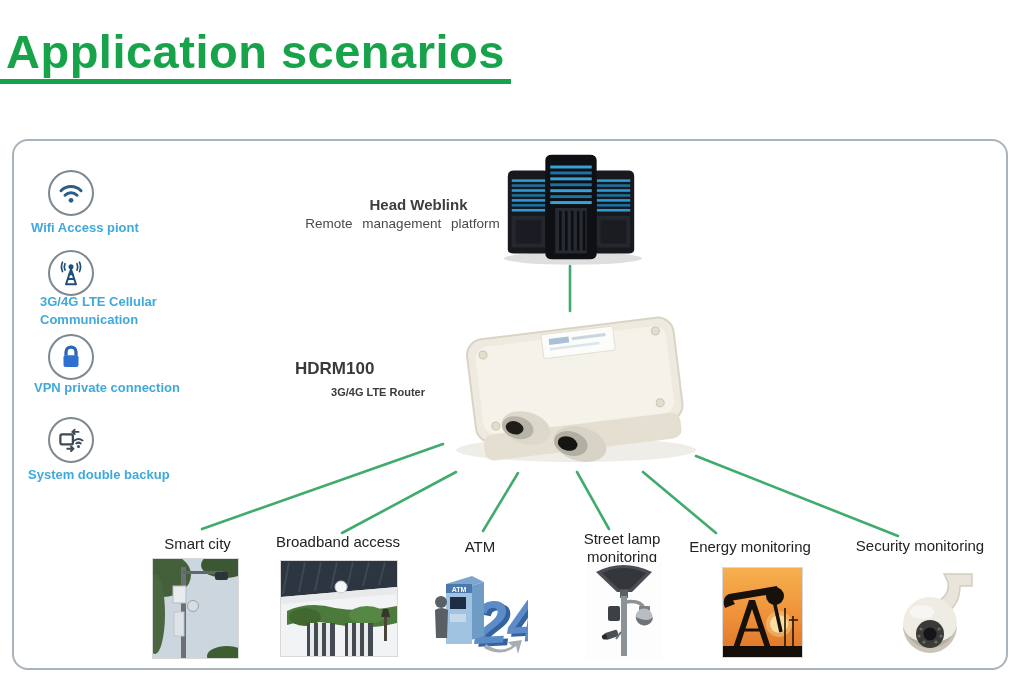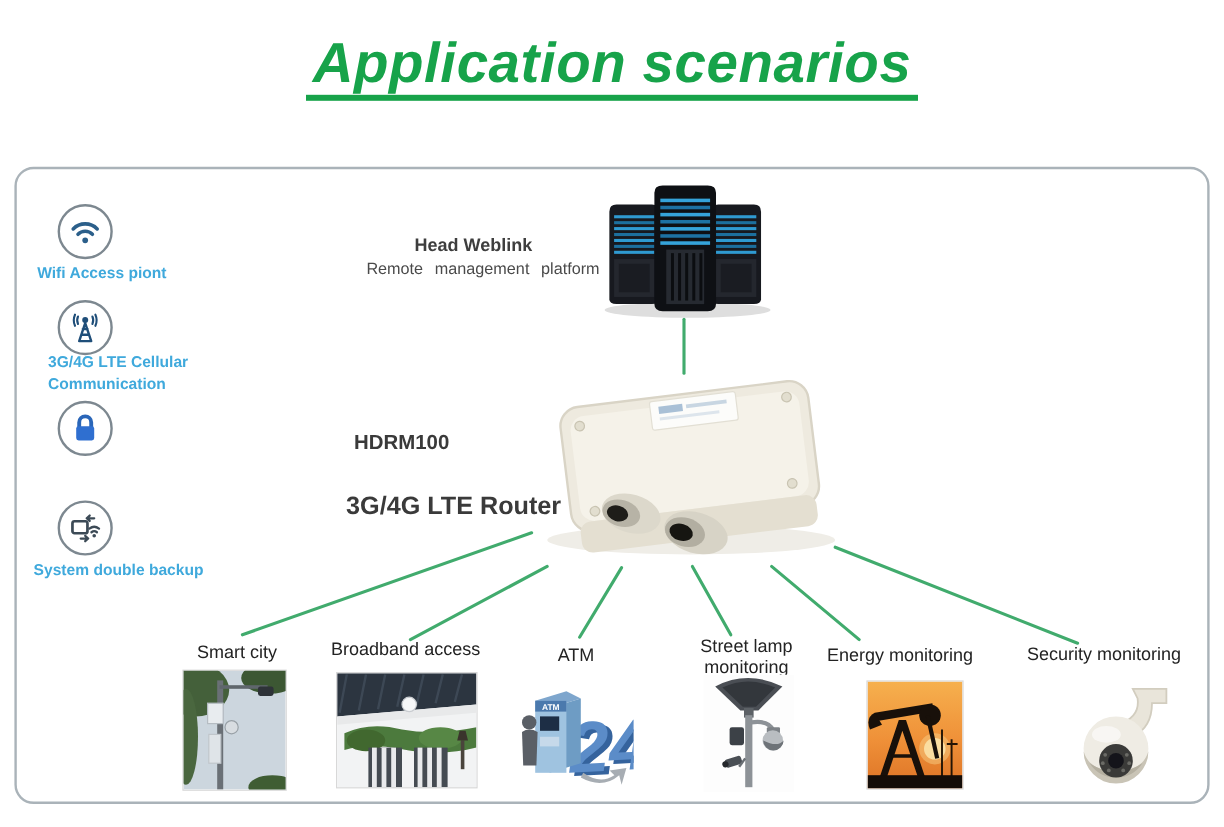--- a/index.html
+++ b/index.html
@@ -1,21 +1,21 @@
 <!DOCTYPE html>
 <html><head>
 <meta charset="utf-8">
 <style>
   html,body{margin:0;padding:0;background:#fff;}
   .slide{
     position:relative;width:1020px;height:689px;background:#ffffff;
     font-family:"Liberation Sans",sans-serif;overflow:hidden;
   }
   
-  .title-wrap{position:absolute;top:26px;left:0;width:100%;text-align:center;font-style:italic;}
+  .title-wrap{position:absolute;top:26px;left:0;width:100%;text-align:left;}
   .title{
     display:inline-block;font-size:47px;font-weight:bold;color:#17a34a;
     border-bottom:5px solid #17a34a;padding:0 6px 1px;line-height:1.1;
     letter-spacing:0.5px;
   }
   
   .frame{
     position:absolute;left:12px;top:139px;width:992px;height:527px;
     border:2px solid #aab3b9;border-radius:16px;background:#fff;
   }
@@ -26,31 +26,31 @@
     display:flex;align-items:center;justify-content:center;
   }
   .feature-label{
     position:absolute;color:#3fa9dc;font-weight:bold;font-size:13px;line-height:1.35;
   }
   .fi0{left:48px;top:170px;} .fl0{left:31px;top:219px;width:160px;}
   .fi1{left:48px;top:250px;} .fl1{left:28px;top:293px;width:126px;margin-left:12px;}
   .fi2{left:48px;top:334px;} .fl2{left:34px;top:379px;width:180px;}
   .fi3{left:48px;top:417px;} .fl3{left:28px;top:466px;width:170px;}
   
-  .platform-name{position:absolute;left:312px;top:196px;width:165px;text-align:center;
+  .platform-name{position:absolute;left:336px;top:196px;width:165px;text-align:center;
     font-weight:bold;font-size:15px;color:#3e3e3e;}
   .platform-desc{position:absolute;left:290px;top:216px;width:225px;text-align:center;
     font-size:13.5px;color:#4a4a4a;word-spacing:6px;}
   .server-art{position:absolute;left:492px;top:146px;width:158px;height:122px;}
   
   .router-art{position:absolute;left:448px;top:314px;width:256px;height:154px;}
   .router-model{position:absolute;left:295px;top:359px;width:165px;text-align:left;
     font-weight:bold;font-size:17px;color:#3a3a3a;}
   .router-type{position:absolute;left:278px;top:386px;width:200px;text-align:center;
-    font-weight:bold;font-size:21px;color:#3a3a3a;margin-top:24px;}
+    font-weight:bold;font-size:11px;color:#3a3a3a;}
   
   .connectors{position:absolute;left:0;top:0;width:1020px;height:689px;pointer-events:none;}
   
   .app-label{position:absolute;font-size:15px;font-weight:400;color:#232323;
     text-align:center;line-height:1.2;}
   .al0{left:145px;top:535px;width:105px;}
   .al1{left:266px;top:533px;width:144px;}
   .al2{left:430px;top:538px;width:100px;}
   .al3{left:572px;top:530px;width:100px;}
   .al4{left:684px;top:538px;width:132px;}
@@ -96,20 +96,21 @@
     </svg>
   </div>
   <div class="feature-label fl1">3G/4G LTE Cellular Communication</div>
 
   <div class="feature-icon fi2">
     <svg width="30" height="30" viewBox="0 0 24 24">
       <path d="M8 11 V8 a4 4 0 0 1 8 0 v3" fill="none" stroke="#2a66b8" stroke-width="2.6"></path>
       <rect x="6" y="10.5" width="12" height="9.5" rx="1.6" fill="#2f6fd0"></rect>
     </svg>
   </div>
+  <div class="feature-label fl2">VPN private connection</div>
 
   <div class="feature-icon fi3">
     <svg width="30" height="30" viewBox="0 0 24 24">
       <rect x="3.5" y="7.5" width="10" height="8" rx="1.4" fill="none" stroke="#3c4a56" stroke-width="1.8"></rect>
       <path d="M18 5.5 l-5 0 m0 0 l2 -1.8 m-2 1.8 l2 1.8" stroke="#3c4a56" stroke-width="1.5" fill="none" stroke-linecap="round"></path>
       <path d="M14.8 12.4a5.4 5.4 0 0 1 6.4 0" fill="none" stroke="#3c4a56" stroke-width="1.6" stroke-linecap="round"></path>
       <path d="M16.2 14.8a2.9 2.9 0 0 1 3.6 0" fill="none" stroke="#3c4a56" stroke-width="1.6" stroke-linecap="round"></path>
       <circle cx="18" cy="17.2" r="1.2" fill="#3c4a56"></circle>
       <path d="M9 19 l5 0 m0 0 l-2 1.8 m2 -1.8 l-2 -1.8" stroke="#3c4a56" stroke-width="1.5" fill="none" stroke-linecap="round"></path>
     </svg>

